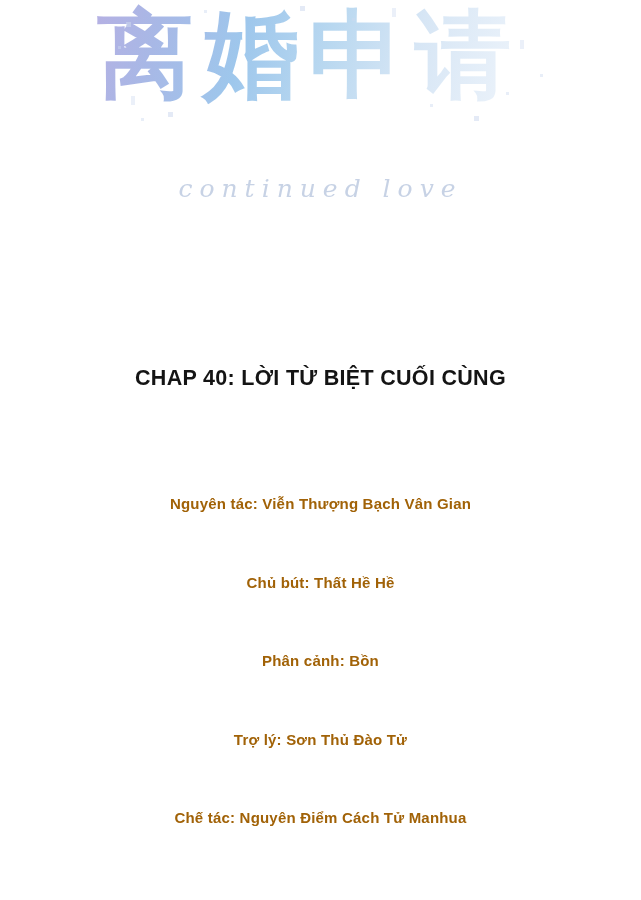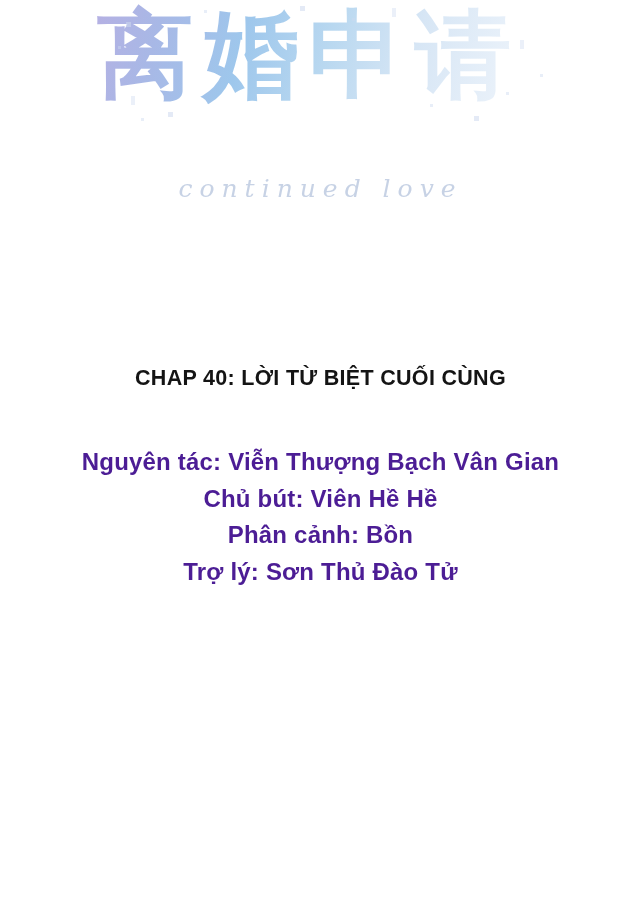--- a/index.html
+++ b/index.html
@@ -91,25 +91,26 @@
   }
 
   .credits {
     position: absolute;
     top: 444px;
     left: 0;
     width: 641px;
     text-align: center;
   }
   .credits .line {
-    font-size: 24px;
+    font-size: 15px;
     font-weight: 700;
     line-height: 36.5px;
-    color: #4c1d95;
+    color: #a16207;
     letter-spacing: .2px;
+    margin-top: 42px;
   }
 </style>
 </head>
 <body>
 
 <div class="title-art">
 
   <div class="cjk-title">离婚申请</div>
 
   <span class="fleck" style="left:126px; top:22px;"></span>
@@ -127,16 +128,17 @@
   <span class="fleck tall" style="left:520px; top:40px;"></span>
   <span class="fleck sm" style="left:540px; top:74px;"></span>
 
   <div class="script-sub">continued love</div>
 </div>
 
 <div class="chapter-title">CHAP 40: LỜI TỪ BIỆT CUỐI CÙNG</div>
 
 <div class="credits">
   <div class="line">Nguyên tác: Viễn Thượng Bạch Vân Gian</div>
-  <div class="line">Chủ bút: Viên Hề Hề</div>
+  <div class="line">Chủ bút: Thất Hề Hề</div>
   <div class="line">Phân cảnh: Bồn</div>
   <div class="line">Trợ lý: Sơn Thủ Đào Tử</div>
+  <div class="line">Chế tác: Nguyên Điểm Cách Tử Manhua</div>
 </div>
 
 </body></html>

